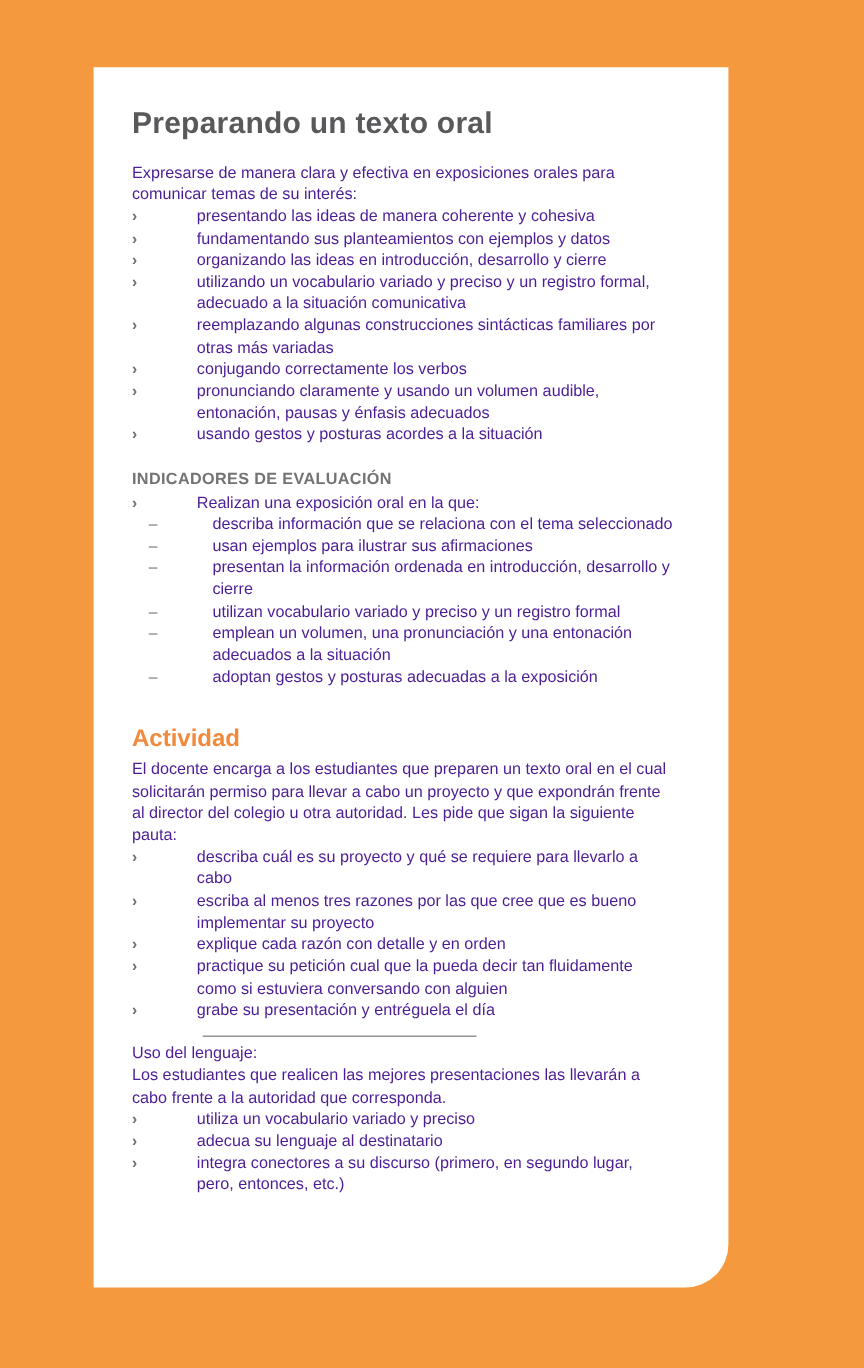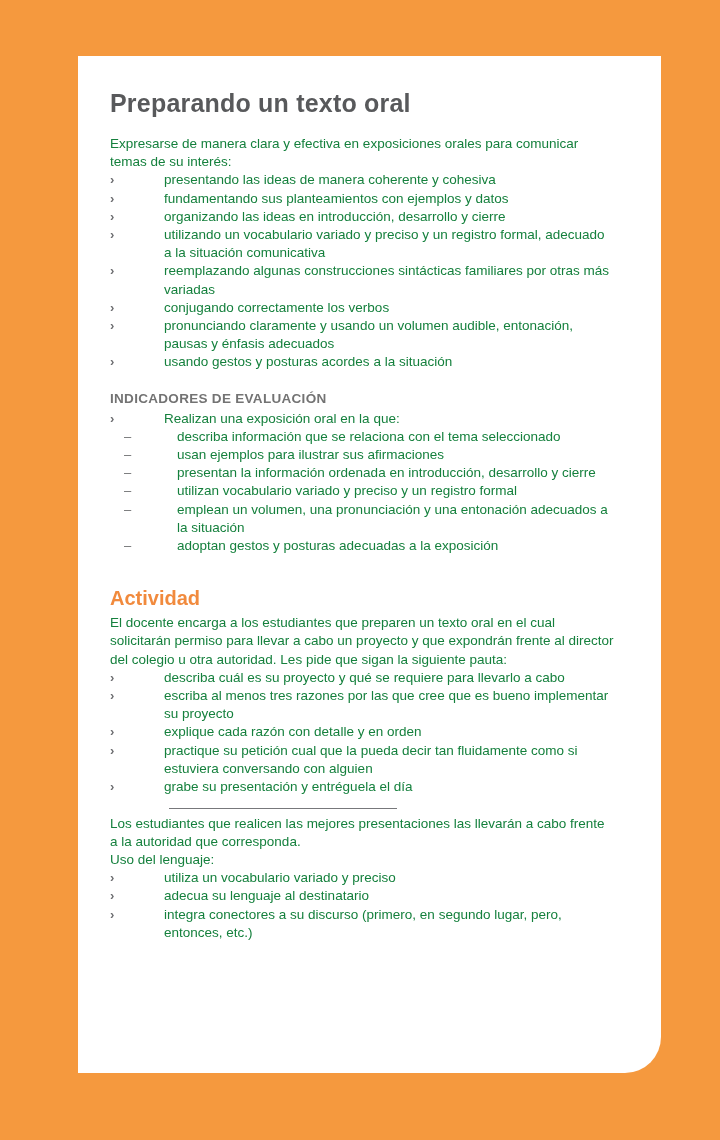--- a/index.html
+++ b/index.html
@@ -11,21 +11,21 @@
     height: 1140px;
     background: #F5993E;
     overflow: hidden;
     position: relative;
     font-family: "Liberation Sans", sans-serif;
   }
   .card {
     position: absolute;
     left: 78px;
     top: 56px;
-    width: 583px;
+    width: 529px;
     height: 1017px;
     background: #ffffff;
     border-radius: 0 0 36px 0;
     box-sizing: border-box;
     padding: 32px 46px 0 32px;
   }
   .title {
     font-size: 25px;
     line-height: 30px;
     font-weight: 700;
@@ -36,21 +36,21 @@
   .orange-heading {
     font-size: 20px;
     line-height: 24px;
     font-weight: 700;
     color: #F18A3D;
     margin: 0 0 4px 0;
   }
   .body-text, .bullet-text {
     font-size: 13.5px;
     line-height: 18.2px;
-    color: #15803d;
+    color: #4c1d95;
   }
   p.body-text { margin: 0; }
   .bullets { margin: 0; }
   .b-row {
     display: flex;
     align-items: flex-start;
   }
   .b-mark {
     flex: 0 0 14px;
     font-size: 13px;
@@ -181,22 +181,22 @@
       </div>
       <div class="b-row">
         <span class="b-mark">›</span>
         <span class="b-text bullet-text">practique su petición cual que la pueda decir tan fluidamente como si estuviera conversando con alguien</span>
       </div>
       <div class="b-row">
         <span class="b-mark">›</span>
         <span class="b-text bullet-text"><span>grabe su presentación y entréguela el día</span><span class="blank-line"></span></span>
       </div>
     </div>
+    <p class="body-text">Uso del lenguaje:</p>
     <p class="body-text">Los estudiantes que realicen las mejores presentaciones las llevarán a cabo frente a la autoridad que corresponda.</p>
-    <p class="body-text">Uso del lenguaje:</p>
     <div class="bullets">
       <div class="b-row">
         <span class="b-mark">›</span>
         <span class="b-text bullet-text">utiliza un vocabulario variado y preciso</span>
       </div>
       <div class="b-row">
         <span class="b-mark">›</span>
         <span class="b-text bullet-text">adecua su lenguaje al destinatario</span>
       </div>
       <div class="b-row">

